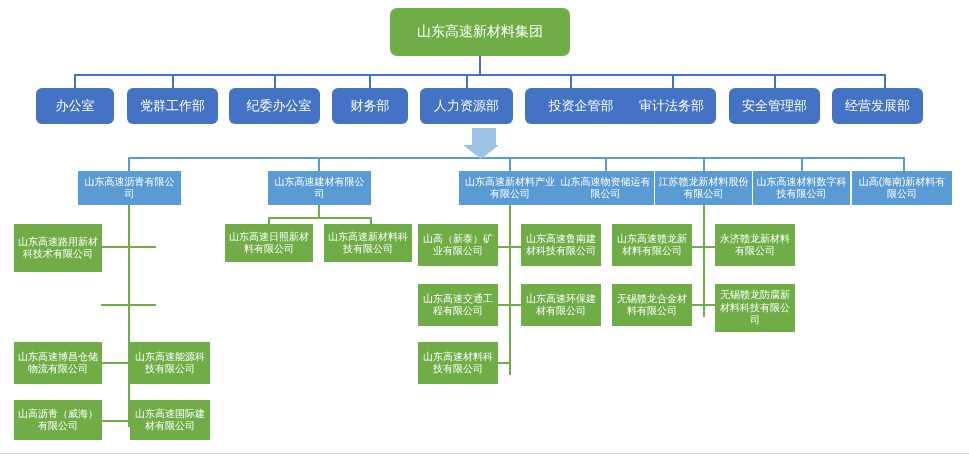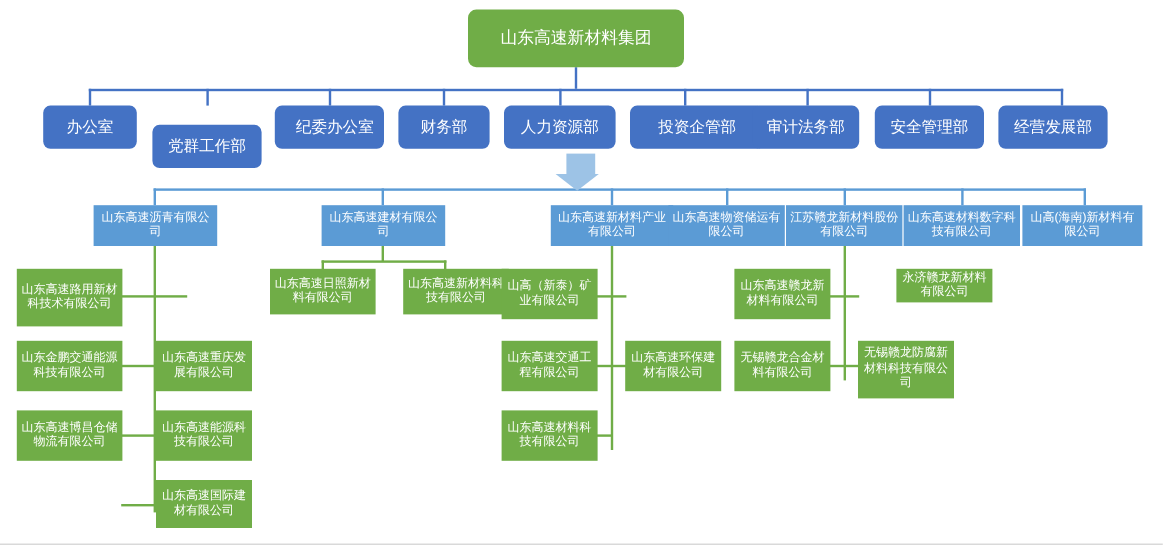--- a/index.html
+++ b/index.html
@@ -69,21 +69,21 @@
   <div class="ln d" style="left:172px;top:74px;width:2px;height:14px;"></div>
   <div class="ln d" style="left:274px;top:74px;width:2px;height:14px;"></div>
   <div class="ln d" style="left:369px;top:74px;width:2px;height:14px;"></div>
   <div class="ln d" style="left:466px;top:74px;width:2px;height:14px;"></div>
   <div class="ln d" style="left:570px;top:74px;width:2px;height:14px;"></div>
   <div class="ln d" style="left:672px;top:74px;width:2px;height:14px;"></div>
   <div class="ln d" style="left:774px;top:74px;width:2px;height:14px;"></div>
   <div class="ln d" style="left:884px;top:74px;width:2px;height:14px;"></div>
 
   <div class="node dept" style="left:36px;top:88px;width:78px;height:36px;">办公室</div>
-  <div class="node dept" style="left:127px;top:104px;width:91px;height:36px;">党群工作部</div>
+  <div class="node dept" style="left:127px;top:88px;width:91px;height:36px;">党群工作部</div>
   <div class="node dept" style="left:229px;top:88px;width:91px;height:36px;padding-left:12px;">纪委办公室</div>
   <div class="node dept" style="left:332px;top:88px;width:76px;height:36px;">财务部</div>
   <div class="node dept" style="left:420px;top:88px;width:93px;height:36px;">人力资源部</div>
   <div class="node dept" style="left:525px;top:88px;width:112px;height:36px;">投资企管部</div>
   <div class="node dept" style="left:627px;top:88px;width:89px;height:36px;">审计法务部</div>
   <div class="node dept" style="left:729px;top:88px;width:91px;height:36px;">安全管理部</div>
   <div class="node dept" style="left:832px;top:88px;width:91px;height:36px;">经营发展部</div>
 
   <div class="arrow" style="left:466px;top:128px;">
     <div class="shaft" style="left:6px;top:0px;width:24px;height:18px;"></div>
@@ -111,51 +111,51 @@
   <div class="ln g" style="left:101px;top:246px;width:28px;height:2px;"></div>
   <div class="ln g" style="left:129px;top:246px;width:27px;height:2px;"></div>
   <div class="ln g" style="left:101px;top:304px;width:28px;height:2px;"></div>
   <div class="ln g" style="left:129px;top:304px;width:27px;height:2px;"></div>
   <div class="ln g" style="left:101px;top:362px;width:28px;height:2px;"></div>
   <div class="ln g" style="left:129px;top:362px;width:27px;height:2px;"></div>
   <div class="ln g" style="left:101px;top:420px;width:28px;height:2px;"></div>
   <div class="ln g" style="left:129px;top:420px;width:27px;height:2px;"></div>
 
   <div class="node leaf" style="left:14px;top:224px;width:88px;height:48px;">山东高速路用新材科技术有限公司</div>
-  <div class="node leaf" style="left:14px;top:284px;width:88px;height:42px;">山东金鹏交通能源科技有限公司</div>
-  <div class="node leaf" style="left:130px;top:284px;width:80px;height:42px;">山东高速重庆发展有限公司</div>
   <div class="node leaf" style="left:14px;top:342px;width:88px;height:42px;">山东高速博昌仓储物流有限公司</div>
   <div class="node leaf" style="left:130px;top:342px;width:80px;height:42px;">山东高速能源科技有限公司</div>
+  <div class="node leaf" style="left:14px;top:400px;width:88px;height:40px;">山高沥青（威海）有限公司</div>
   <div class="node leaf" style="left:130px;top:400px;width:80px;height:40px;">山东高速国际建材有限公司</div>
 
   <div class="ln g" style="left:318px;top:205px;width:2px;height:13px;"></div>
   <div class="ln g" style="left:268px;top:217px;width:104px;height:2px;"></div>
   <div class="ln g" style="left:268px;top:217px;width:2px;height:8px;"></div>
   <div class="ln g" style="left:370px;top:217px;width:2px;height:8px;"></div>
 
   <div class="node leaf" style="left:225px;top:224px;width:88px;height:38px;">山东高速日照新材料有限公司</div>
-  <div class="node leaf" style="left:324px;top:224px;width:88px;height:38px;margin-left:12px;">山东高速新材料科技有限公司</div>
+  <div class="node leaf" style="left:324px;top:224px;width:88px;height:38px;">山东高速新材料科技有限公司</div>
 
   <div class="ln g" style="left:509px;top:205px;width:2px;height:170px;"></div>
   <div class="ln g" style="left:497px;top:246px;width:13px;height:2px;"></div>
   <div class="ln g" style="left:510px;top:246px;width:12px;height:2px;"></div>
   <div class="ln g" style="left:497px;top:304px;width:13px;height:2px;"></div>
   <div class="ln g" style="left:510px;top:304px;width:12px;height:2px;"></div>
   <div class="ln g" style="left:497px;top:362px;width:13px;height:2px;"></div>
 
   <div class="node leaf" style="left:418px;top:224px;width:80px;height:42px;">山高（新泰）矿业有限公司</div>
+  <div class="node leaf" style="left:521px;top:224px;width:80px;height:42px;">山东高速鲁南建材科技有限公司</div>
   <div class="node leaf" style="left:418px;top:284px;width:80px;height:42px;">山东高速交通工程有限公司</div>
   <div class="node leaf" style="left:521px;top:284px;width:80px;height:42px;">山东高速环保建材有限公司</div>
   <div class="node leaf" style="left:418px;top:342px;width:80px;height:42px;">山东高速材料科技有限公司</div>
 
   <div class="ln g" style="left:703px;top:205px;width:2px;height:112px;"></div>
   <div class="ln g" style="left:691px;top:246px;width:13px;height:2px;"></div>
   <div class="ln g" style="left:704px;top:246px;width:12px;height:2px;"></div>
   <div class="ln g" style="left:691px;top:304px;width:13px;height:2px;"></div>
   <div class="ln g" style="left:704px;top:304px;width:12px;height:2px;"></div>
 
   <div class="node leaf" style="left:612px;top:224px;width:80px;height:42px;">山东高速赣龙新材料有限公司</div>
-  <div class="node leaf" style="left:715px;top:224px;width:80px;height:28px;margin-left:32px;">永济赣龙新材料有限公司</div>
+  <div class="node leaf" style="left:715px;top:224px;width:80px;height:42px;">永济赣龙新材料有限公司</div>
   <div class="node leaf" style="left:612px;top:284px;width:80px;height:42px;">无锡赣龙合金材料有限公司</div>
   <div class="node leaf" style="left:715px;top:284px;width:80px;height:48px;">无锡赣龙防腐新材料科技有限公司</div>
 
   <div class="footer-rule"></div>
 </div>
 
 </body></html>

